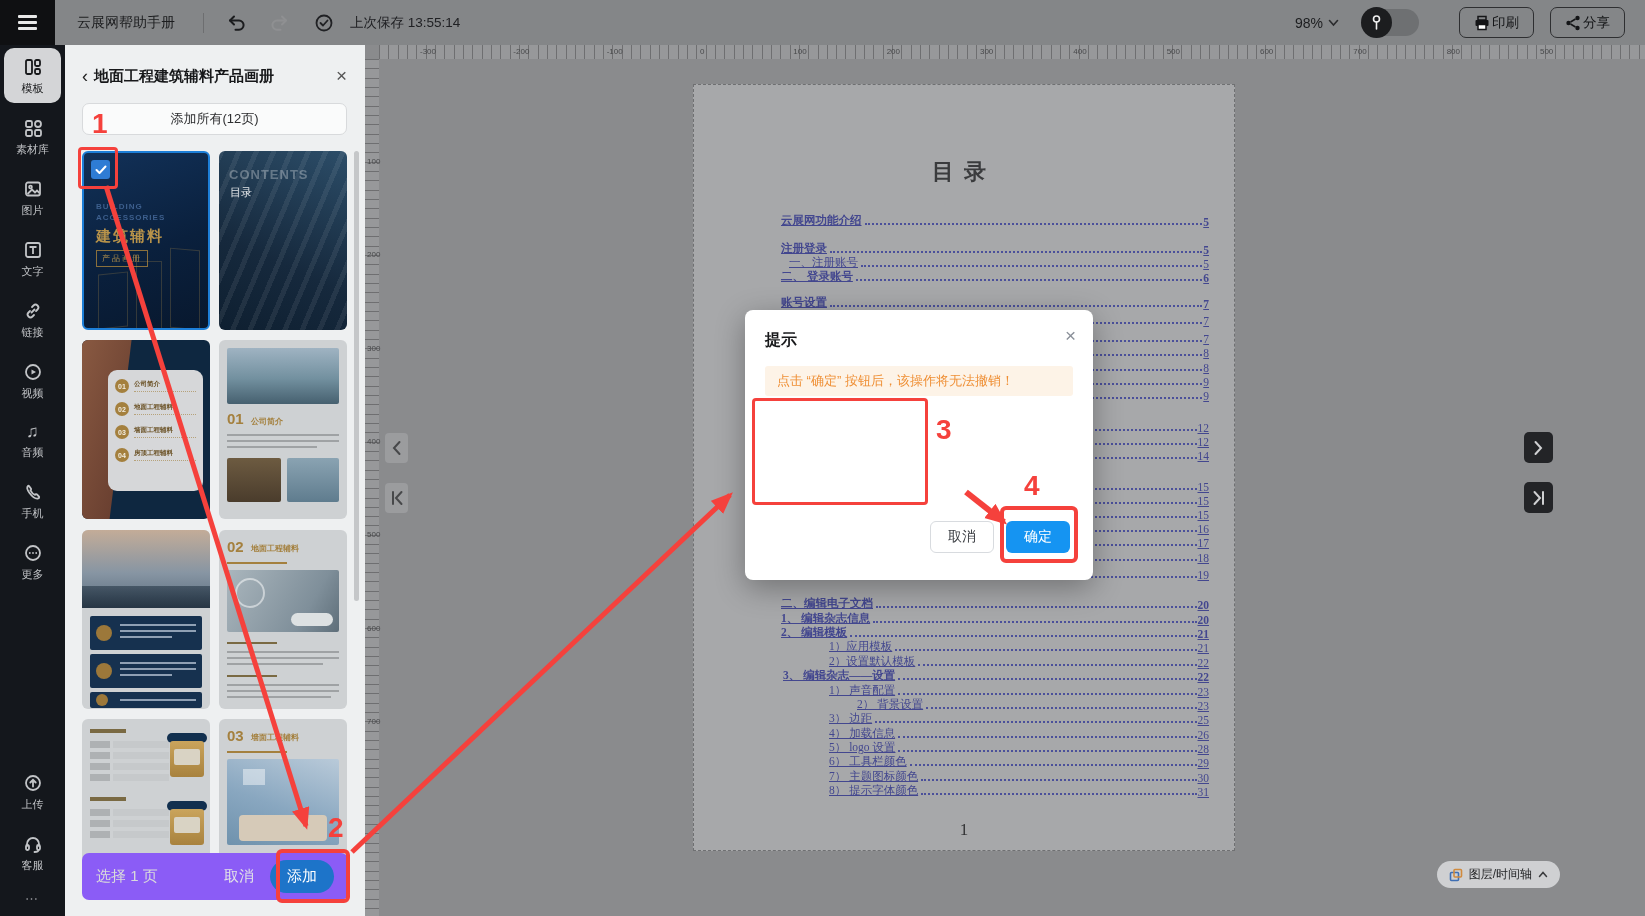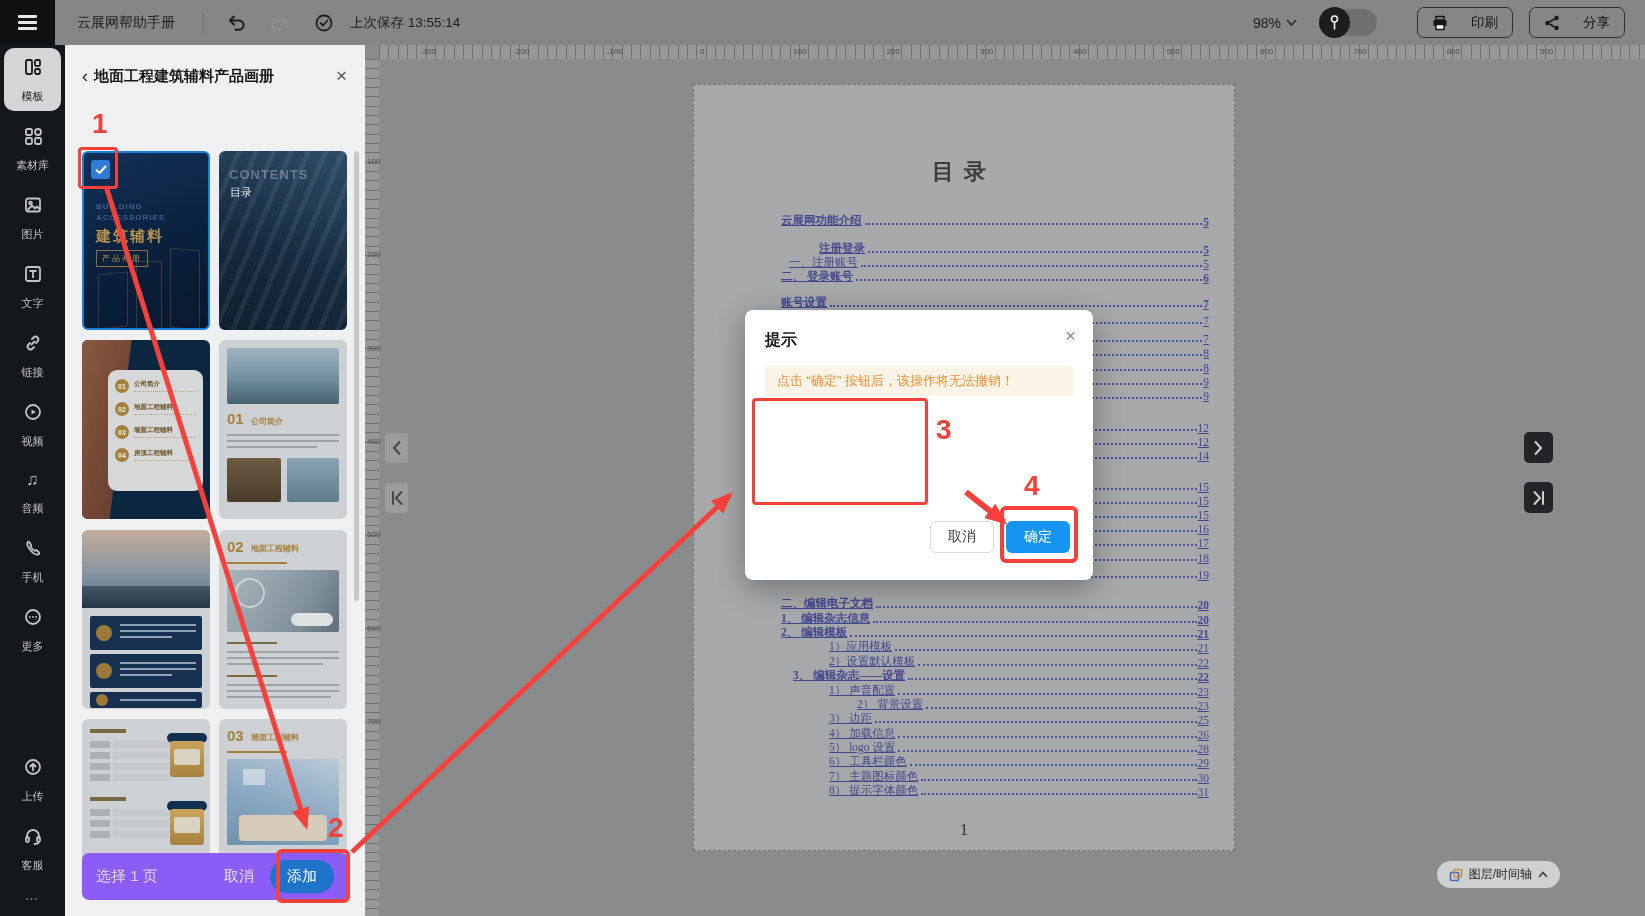--- a/index.html
+++ b/index.html
@@ -11,25 +11,25 @@
   .hamburger { width:19px; }
   .hamburger div { height:2.5px; background:#e8e8e8; margin:3.5px 0; border-radius:1px; }
   .tb-title { font-size:14px; color:#1c1d1f; margin:0 18px 0 22px; }
   .tb-divider { width:1px; height:20px; background:#6d6e70; margin:0 10px; }
   .tb-icon { width:24px; height:24px; margin:0 10px; display:flex; align-items:center; justify-content:center; cursor:pointer; }
   .tb-save { font-size:13.5px; color:#202124; margin-left:4px; }
   .tb-right { margin-left:auto; display:flex; align-items:center; padding-right:20px; }
   .tb-zoom { font-size:14px; color:#1c1d1f; display:flex; align-items:center; gap:5px; margin-right:22px; cursor:pointer; }
   .toggle { width:58px; height:27px; border-radius:14px; background:#6e7072; position:relative; margin-right:24px; cursor:pointer; }
   .toggle .knob { position:absolute; left:0px; top:-2px; width:31px; height:31px; border-radius:50%; background:#1c1d1f; display:flex; align-items:center; justify-content:center; }
-  .tb-btn { height:31px; border:1px solid #2e2f31; border-radius:7px; background:transparent; display:flex; align-items:center; gap:23px; padding:14px 14px; font-size:13.5px; color:#141517; margin-left:16px; cursor:pointer; }
+  .tb-btn { height:31px; border:1px solid #2e2f31; border-radius:7px; background:transparent; display:flex; align-items:center; gap:2px; padding:14px 14px; font-size:13.5px; color:#141517; margin-left:16px; cursor:pointer; }
 
   
   .siderail { position:absolute; left:0; top:45px; width:65px; height:871px; background:#14171c; z-index:25; display:flex; flex-direction:column; }
-  .rail-item { width:57px; margin:3px 4px; border-radius:10px; padding:9px 0 7px; display:flex; flex-direction:column; align-items:center; gap:12px; cursor:pointer; }
+  .rail-item { width:57px; margin:3px 4px; border-radius:10px; padding:9px 0 7px; display:flex; flex-direction:column; align-items:center; gap:4px; cursor:pointer; }
   .rail-item .lbl { font-size:11px; color:#c2c4c7; }
   .rail-item svg, .rail-item .glyph { stroke:#c2c4c7; color:#c2c4c7; }
   .rail-item.active { background:#d4d5d7; }
   .rail-item.active .lbl { color:#17181a; }
   .rail-item.active svg { stroke:#17181a; color:#17181a; }
   .glyph { font-size:17px; line-height:18px; }
   .rail-spacer { flex:1; }
   .rail-dots { color:#9a9ca0; text-align:center; letter-spacing:2px; padding:8px 0 10px; font-size:13px; cursor:pointer; }
 
   
@@ -294,20 +294,21 @@
   </div>
   <div class="rail-dots">⋯</div>
 </nav>
 
 <aside class="panel">
   <div class="panel-head">
     <span class="panel-back">‹</span>
     <span class="panel-title">地面工程建筑辅料产品画册</span>
     <span class="panel-close">×</span>
   </div>
+  <button class="addall-btn">添加所有(12页)</button>
 
   <div class="thumb-grid">
 
     <div class="thumb cover t-c1 t-r1">
       <div class="cover-check">
         <svg width="12" height="10" viewBox="0 0 12 10">
             <path d="M1.5 5 L4.5 8 L10.5 1.5" fill="none" stroke="#fff" stroke-width="2" stroke-linecap="round" stroke-linejoin="round"></path>
           </svg>
       </div>
       <div class="cover-en">
@@ -500,21 +501,21 @@
     </div>
 
   <div class="doc-page">
     <div class="doc-title">目录</div>
     <div class="toc-wrap" id="toc-list">
         <div class="toc-line bold" style="top: 129px;">
           <span class="toc-label" style="margin-left: 0px;">云展网功能介绍</span>
           <span class="toc-dots"></span>
           <span class="toc-page">5</span>
         </div>
-        <div class="toc-line bold" style="top: 157px; margin-left: 38px;">
+        <div class="toc-line bold" style="top: 157px;">
           <span class="toc-label" style="margin-left: 0px;">注册登录</span>
           <span class="toc-dots"></span>
           <span class="toc-page">5</span>
         </div>
         <div class="toc-line" style="top: 171px;">
           <span class="toc-label" style="margin-left: 8px;">一、注册账号</span>
           <span class="toc-dots"></span>
           <span class="toc-page">5</span>
         </div>
         <div class="toc-line bold" style="top: 185px;">
@@ -626,21 +627,21 @@
           <span class="toc-label" style="margin-left: 48px;">1）应用模板</span>
           <span class="toc-dots"></span>
           <span class="toc-page">21</span>
         </div>
         <div class="toc-line" style="top: 570px;">
           <span class="toc-label" style="margin-left: 48px;">2）设置默认模板</span>
           <span class="toc-dots"></span>
           <span class="toc-page">22</span>
         </div>
         <div class="toc-line bold" style="top: 584px;">
-          <span class="toc-label" style="margin-left: 12px;">3、 编辑杂志——设置</span>
+          <span class="toc-label" style="margin-left: 2px;">3、 编辑杂志——设置</span>
           <span class="toc-dots"></span>
           <span class="toc-page">22</span>
         </div>
         <div class="toc-line" style="top: 599px;">
           <span class="toc-label" style="margin-left: 48px;">1） 声音配置</span>
           <span class="toc-dots"></span>
           <span class="toc-page">23</span>
         </div>
         <div class="toc-line" style="top: 613px;">
           <span class="toc-label" style="margin-left: 76px;">2） 背景设置</span>

